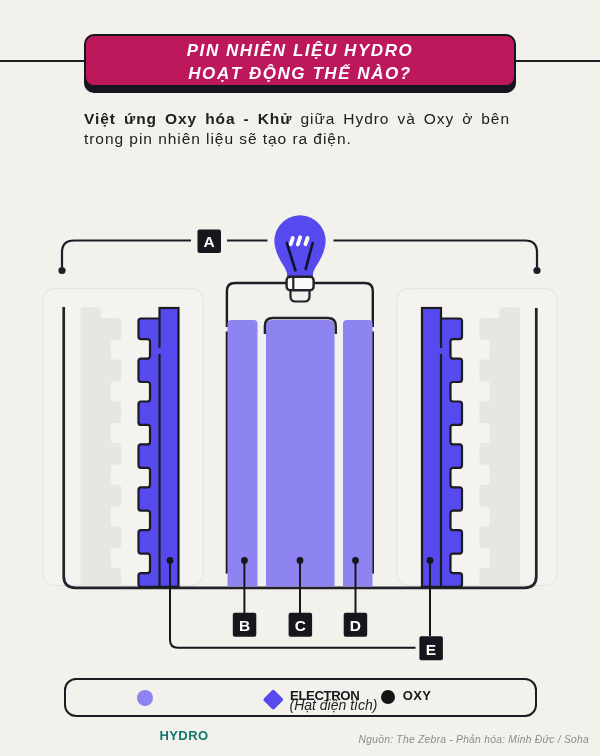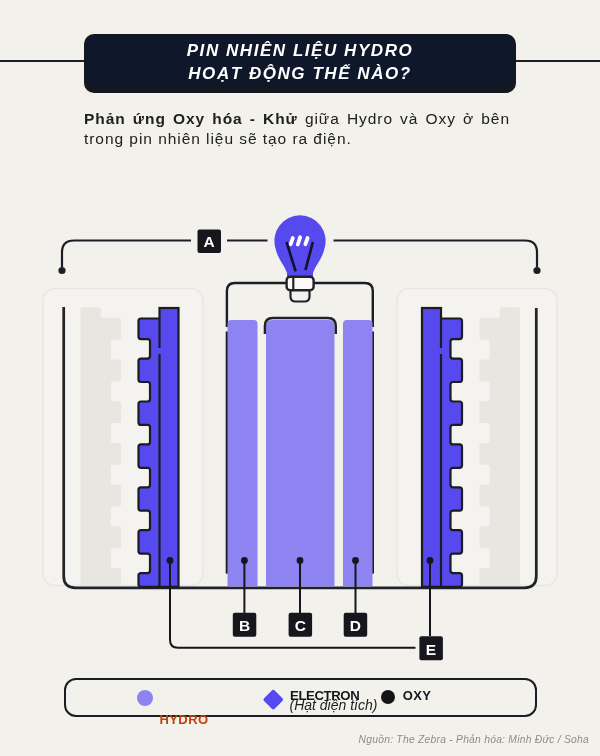--- a/index.html
+++ b/index.html
@@ -4,23 +4,23 @@
 <style>
   html,body{margin:0;padding:0;}
   body{width:600px;height:756px;background:#f2f1ec;font-family:"Liberation Sans",sans-serif;position:relative;overflow:hidden;}
   .abs{position:absolute;}
 </style>
 </head>
 <body>
 
 <div class="abs" style="left:0;top:60px;width:600px;height:2.2px;background:#1d1d25;"></div>
 
-<div class="abs" style="left:84px;top:34px;width:432px;height:52.5px;box-sizing:border-box;background:#0f172a;border:2.5px solid #16161e;border-radius:10px;box-shadow:0 6px 0 #16161e;color:#fff;font-weight:bold;font-style:italic;font-size:17px;line-height:23px;text-align:center;letter-spacing:1.55px;padding-top:3.1px;">PIN NHIÊN LIỆU HYDRO<br>HOẠT ĐỘNG THẾ NÀO?</div>
+<div class="abs" style="left:84px;top:34px;width:432px;height:52.5px;box-sizing:border-box;background:#be185d;border:2.5px solid #16161e;border-radius:10px;box-shadow:0 6px 0 #16161e;color:#fff;font-weight:bold;font-style:italic;font-size:17px;line-height:23px;text-align:center;letter-spacing:1.55px;padding-top:3.1px;">PIN NHIÊN LIỆU HYDRO<br>HOẠT ĐỘNG THẾ NÀO?</div>
 
-<div class="abs" style="left:84px;top:108.6px;width:426px;font-size:15.5px;line-height:20px;letter-spacing:0.95px;color:#20201f;text-align:justify;"><b>Phản ứng Oxy hóa - Khử</b> giữa Hydro và Oxy ở bên trong pin nhiên liệu sẽ tạo ra điện.</div>
+<div class="abs" style="left:84px;top:108.6px;width:426px;font-size:15.5px;line-height:20px;letter-spacing:0.95px;color:#20201f;text-align:justify;"><b>Việt ứng Oxy hóa - Khử</b> giữa Hydro và Oxy ở bên trong pin nhiên liệu sẽ tạo ra điện.</div>
 
 <svg class="abs" style="left:0;top:0;" width="600" height="756" viewBox="0 0 600 756">
 
   <rect x="43" y="288.5" width="160" height="297" rx="12" fill="#f4f3ef" stroke="#e7e6e2" stroke-width="1.4"></rect>
 
   <rect x="397" y="288.5" width="160" height="297" rx="12" fill="#f4f3ef" stroke="#e7e6e2" stroke-width="1.4"></rect>
 
   <path fill="#e8e6e1" d="M80.4 446.35 L80.4 309.4 Q80.4 307.2 82.6 307.2 L98.6 307.2 Q100.8 307.2 100.8 309.4 L100.8 315.7 Q100.8 317.9 103 317.9 L118.9 317.9 Q121.1 317.9 121.1 320.1 L121.1 337.5 Q121.1 339.7 118.9 339.7 L113.1 339.7 Q110.9 339.7 110.9 341.9 L110.9 357.4 Q110.9 359.6 113.1 359.6 L118.9 359.6 Q121.1 359.6 121.1 361.8 L121.1 379.2 Q121.1 381.4 118.9 381.4 L113.1 381.4 Q110.9 381.4 110.9 383.6 L110.9 399.1 Q110.9 401.3 113.1 401.3 L118.9 401.3 Q121.1 401.3 121.1 403.5 L121.1 420.9 Q121.1 423.1 118.9 423.1 L113.1 423.1 Q110.9 423.1 110.9 425.3 L110.9 440.8 Q110.9 443 113.1 443 L118.9 443 Q121.1 443 121.1 445.2 L121.1 462.6 Q121.1 464.8 118.9 464.8 L113.1 464.8 Q110.9 464.8 110.9 467 L110.9 482.5 Q110.9 484.7 113.1 484.7 L118.9 484.7 Q121.1 484.7 121.1 486.9 L121.1 504.3 Q121.1 506.5 118.9 506.5 L113.1 506.5 Q110.9 506.5 110.9 508.7 L110.9 524.2 Q110.9 526.4 113.1 526.4 L118.9 526.4 Q121.1 526.4 121.1 528.6 L121.1 546 Q121.1 548.2 118.9 548.2 L113.1 548.2 Q110.9 548.2 110.9 550.4 L110.9 565.9 Q110.9 568.1 113.1 568.1 L118.9 568.1 Q121.1 568.1 121.1 570.3 L121.1 583.3 Q121.1 585.5 118.9 585.5 L82.6 585.5 Q80.4 585.5 80.4 583.3 Z"></path>
 
   <path fill="#e8e6e1" d="M520.1 446.35 L520.1 309.4 Q520.1 307.2 517.9 307.2 L501.9 307.2 Q499.7 307.2 499.7 309.4 L499.7 315.7 Q499.7 317.9 497.5 317.9 L481.6 317.9 Q479.4 317.9 479.4 320.1 L479.4 337.5 Q479.4 339.7 481.6 339.7 L487.4 339.7 Q489.6 339.7 489.6 341.9 L489.6 357.4 Q489.6 359.6 487.4 359.6 L481.6 359.6 Q479.4 359.6 479.4 361.8 L479.4 379.2 Q479.4 381.4 481.6 381.4 L487.4 381.4 Q489.6 381.4 489.6 383.6 L489.6 399.1 Q489.6 401.3 487.4 401.3 L481.6 401.3 Q479.4 401.3 479.4 403.5 L479.4 420.9 Q479.4 423.1 481.6 423.1 L487.4 423.1 Q489.6 423.1 489.6 425.3 L489.6 440.8 Q489.6 443 487.4 443 L481.6 443 Q479.4 443 479.4 445.2 L479.4 462.6 Q479.4 464.8 481.6 464.8 L487.4 464.8 Q489.6 464.8 489.6 467 L489.6 482.5 Q489.6 484.7 487.4 484.7 L481.6 484.7 Q479.4 484.7 479.4 486.9 L479.4 504.3 Q479.4 506.5 481.6 506.5 L487.4 506.5 Q489.6 506.5 489.6 508.7 L489.6 524.2 Q489.6 526.4 487.4 526.4 L481.6 526.4 Q479.4 526.4 479.4 528.6 L479.4 546 Q479.4 548.2 481.6 548.2 L487.4 548.2 Q489.6 548.2 489.6 550.4 L489.6 565.9 Q489.6 568.1 487.4 568.1 L481.6 568.1 Q479.4 568.1 479.4 570.3 L479.4 583.3 Q479.4 585.5 481.6 585.5 L517.9 585.5 Q520.1 585.5 520.1 583.3 Z"></path>
@@ -124,21 +124,21 @@
   <g>
     <rect x="419.4" y="636.3" width="23.5" height="24" rx="2" fill="#16161c"></rect>
     <text x="431" y="654.7" font-size="15.5" font-weight="bold" fill="#fff" text-anchor="middle" font-family="Liberation Sans,sans-serif">E</text>
   </g>
 </svg>
 
 <div class="abs" style="left:63.5px;top:677.5px;width:473px;height:39px;border:2px solid #1c1c24;border-radius:12px;box-sizing:border-box;"></div>
 
 <div class="abs" style="left:136.8px;top:689.6px;width:16.5px;height:16.5px;border-radius:50%;background:#8d84f2;"></div>
 
-<div class="abs" style="left:159.5px;top:712px;font-size:13px;font-weight:bold;letter-spacing:0.4px;color:#c2410c;">HYDRO</div>
+<div class="abs" style="left:159.5px;top:728px;font-size:13px;font-weight:bold;letter-spacing:0.4px;color:#0f766e;">HYDRO</div>
 
 <div class="abs" style="left:265.8px;top:691.8px;width:14.5px;height:14.5px;background:#5649ee;border-radius:2px;transform:rotate(45deg);"></div>
 
 <div class="abs" style="left:290px;top:688.3px;font-size:13.2px;font-weight:bold;letter-spacing:-0.4px;color:#16161e;">ELECTRON</div>
 
 <div class="abs" style="left:289.5px;top:699.8px;font-size:14px;line-height:11.5px;font-style:italic;color:#1e1e1e;">(Hạt điện tích)</div>
 
 <div class="abs" style="left:381.1px;top:690.2px;width:14.3px;height:14.3px;border-radius:50%;background:#141414;"></div>
 
 <div class="abs" style="left:402.7px;top:688px;font-size:13px;font-weight:bold;letter-spacing:0.4px;color:#16161e;">OXY</div>

